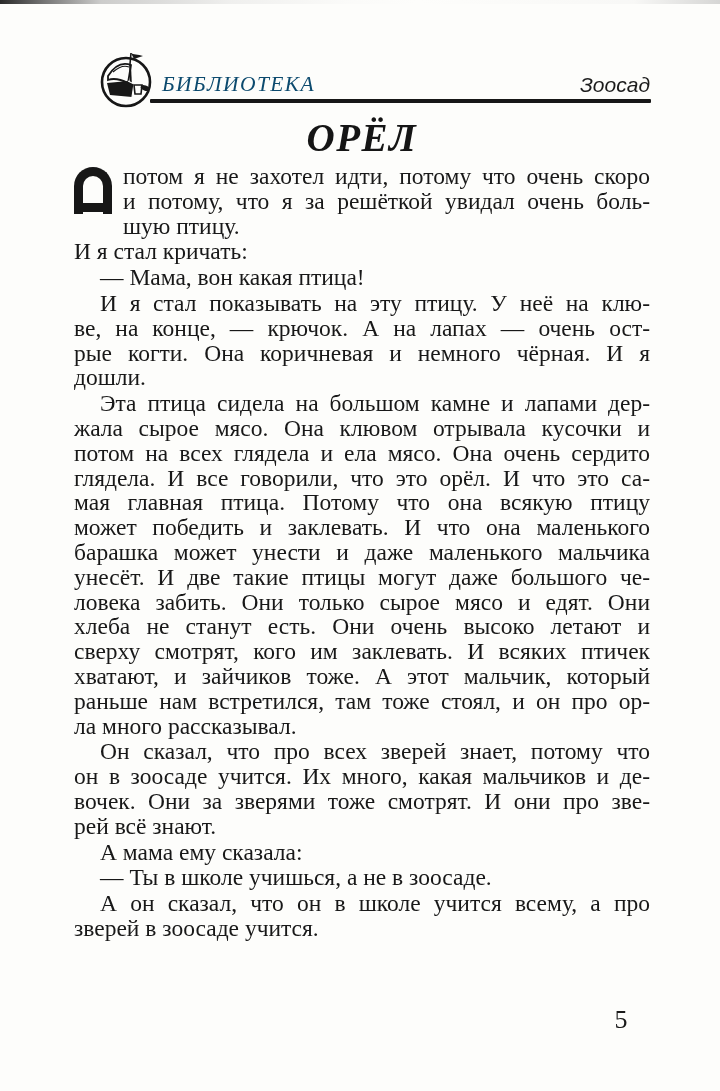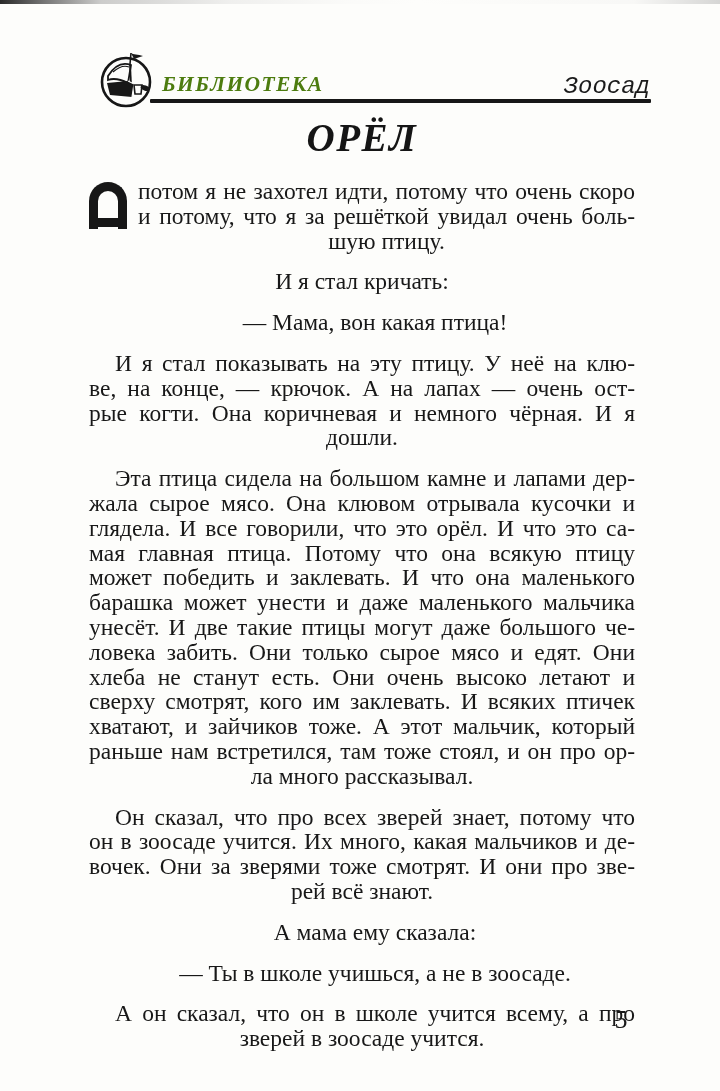--- a/index.html
+++ b/index.html
@@ -16,45 +16,45 @@
     background:linear-gradient(to right,
       rgba(30,30,30,.95) 0%, rgba(70,70,70,.75) 6%, rgba(130,130,130,.4) 14%,
       rgba(190,190,190,.22) 32%, rgba(230,230,230,.10) 48%, rgba(255,255,255,0) 58%,
       rgba(210,210,210,.12) 88%, rgba(140,140,140,.35) 100%);
   }
   
   .header{position:absolute;top:0;left:0;width:720px;}
   .logo{position:absolute;left:98px;top:50px;width:56px;height:58px;}
   .brand{
     position:absolute;left:162px;top:72px;
-    font-style:italic;font-weight:bold;font-size:21.5px;letter-spacing:1.4px;
-    color:#4d7c0f;white-space:nowrap;
+    font-style:italic;font-weight:normal;font-size:21.5px;letter-spacing:1.4px;
+    color:#0c4a6e;white-space:nowrap;
   }
   .series{
     position:absolute;top:73px;right:70px;
-    font-family:Liberation Mono, monospace;
-    font-style:italic;font-size:24px;color:#1b1b1b;white-space:nowrap;
+    font-family:Liberation Sans, sans-serif;
+    font-style:italic;font-size:21px;color:#1b1b1b;white-space:nowrap;
   }
   .header-rule{
     position:absolute;left:150px;top:99px;width:501px;height:3.5px;
     background:#171717;border-radius:1px;
   }
   
   .title{
     position:absolute;left:73px;top:115px;width:578px;
     text-align:center;font-style:italic;font-weight:bold;
     font-size:39px;letter-spacing:1.5px;color:#151515;
   }
   
   .text-column{
     position:absolute;left:73px;top:163px;width:578px;
     font-size:23.5px;line-height:24.8px;color:#181818;
   }
-  .para{margin:16px;}
-  .line{text-align:center;}
+  .para{margin:1px;}
+  .line{text-align:left;}
   .line.full{text-align:justify;text-align-last:justify;-moz-text-align-last:justify;}
   .line.ind{text-indent:26px;}
   
   .dropcap{float:left;width:38px;height:47px;margin:3px 11px 0 0;}
   .arch{
     display:block;position:relative;width:38px;height:47px;box-sizing:border-box;
     border:9.5px solid #171717;border-bottom:none;border-radius:19px 19px 0 0;
   }
   .arch .bar{
     position:absolute;left:-1px;right:-1px;bottom:2.5px;height:8.5px;background:#171717;
@@ -115,20 +115,21 @@
     </div>
     <div class="para">
       <div class="line full ind">И я стал показывать на эту птицу. У неё на клю-</div>
       <div class="line full">ве, на конце, — крючок. А на лапах — очень ост-</div>
       <div class="line full">рые когти. Она коричневая и немного чёрная. И я</div>
       <div class="line">дошли.</div>
     </div>
     <div class="para">
       <div class="line full ind">Эта птица сидела на большом камне и лапами дер-</div>
       <div class="line full">жала сырое мясо. Она клювом отрывала кусочки и</div>
+      <div class="line full">потом на всех глядела и ела мясо. Она очень сердито</div>
       <div class="line full">глядела. И все говорили, что это орёл. И что это са-</div>
       <div class="line full">мая главная птица. Потому что она всякую птицу</div>
       <div class="line full">может победить и заклевать. И что она маленького</div>
       <div class="line full">барашка может унести и даже маленького мальчика</div>
       <div class="line full">унесёт. И две такие птицы могут даже большого че-</div>
       <div class="line full">ловека забить. Они только сырое мясо и едят. Они</div>
       <div class="line full">хлеба не станут есть. Они очень высоко летают и</div>
       <div class="line full">сверху смотрят, кого им заклевать. И всяких птичек</div>
       <div class="line full">хватают, и зайчиков тоже. А этот мальчик, который</div>
       <div class="line full">раньше нам встретился, там тоже стоял, и он про ор-</div>

